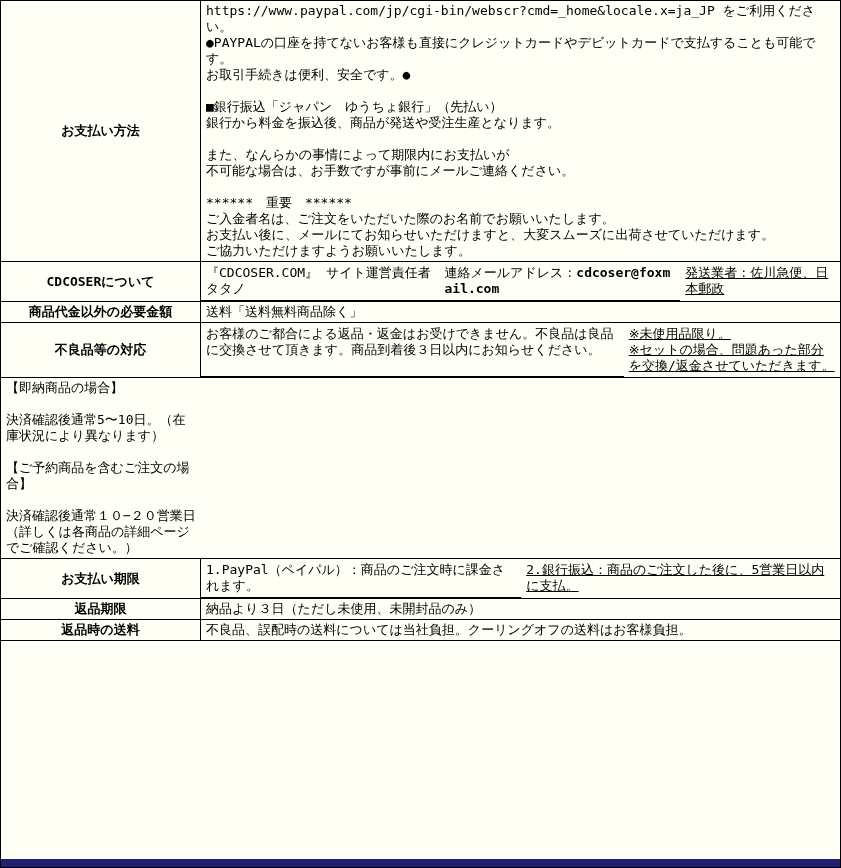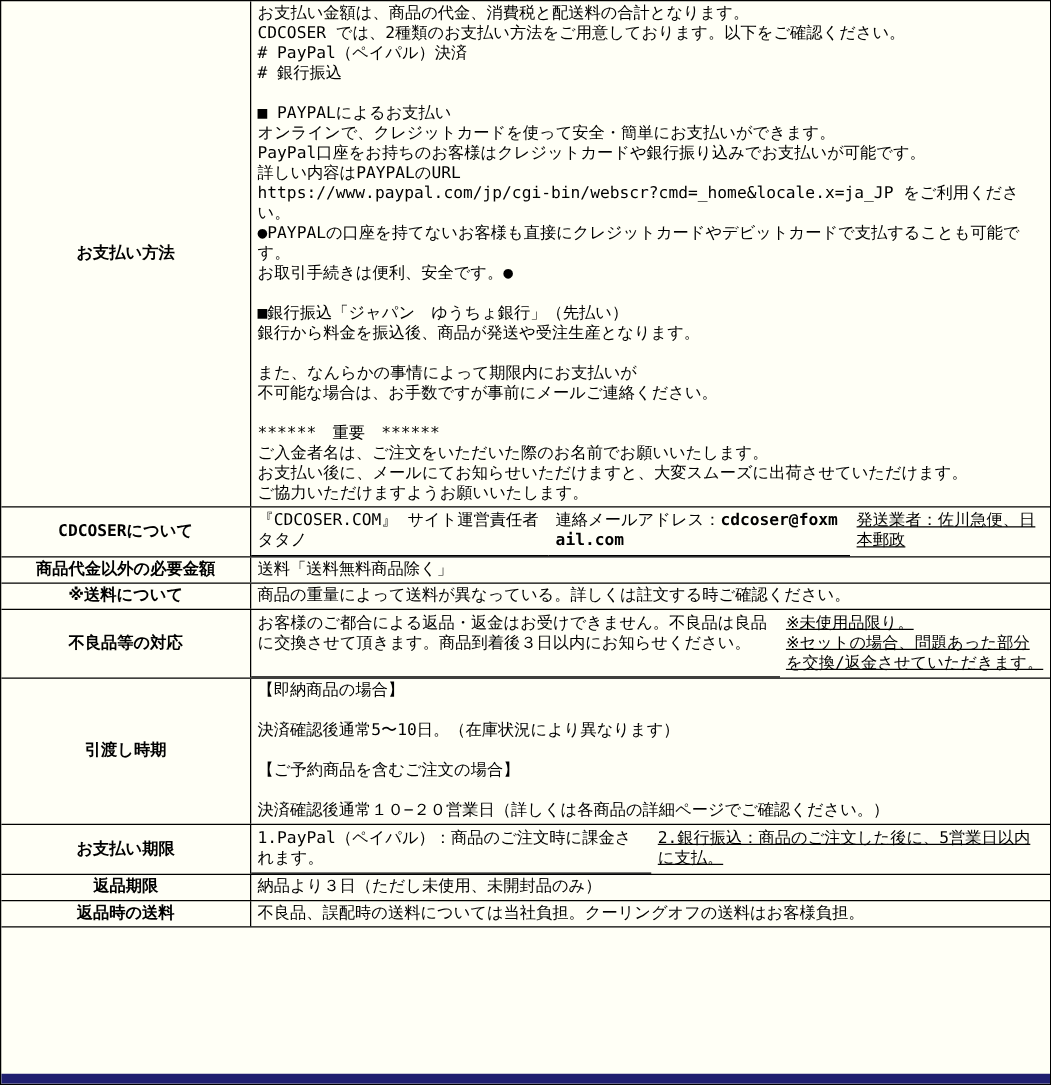--- a/index.html
+++ b/index.html
@@ -33,30 +33,21 @@
   .url{color:inherit;text-decoration:none;}
   .footer-bar{margin-top:auto;height:8px;background:var(--footer-bar);}
 </style>
 </head>
 <body>
 
 <div class="page">
 
   <section class="row">
     <div class="th">お支払い方法</div>
-    <div class="td"><span>お支払い金額は、商品の代金、消費税と配送料の合計となります。
-CDCOSER では、2種類のお支払い方法をご用意しております。以下をご確認ください。
-# PayPal（ペイパル）決済
-# 銀行振込
-
-■ PAYPALによるお支払い
-オンラインで、クレジットカードを使って安全・簡単にお支払いができます。
-PayPal口座をお持ちのお客様はクレジットカードや銀行振り込みでお支払いが可能です。
-詳しい内容はPAYPALのURL
-</span><span class="url">https://www.paypal.com/jp/cgi-bin/webscr?cmd=_home&amp;locale.x=ja_JP</span><span> をご利用ください。
+    <div class="td"><span class="url">https://www.paypal.com/jp/cgi-bin/webscr?cmd=_home&amp;locale.x=ja_JP</span><span> をご利用ください。
 </span><span>●PAYPALの口座を持てないお客様も直接にクレジットカードやデビットカードで支払することも可能です。
 お取引手続きは便利、安全です。●
 
 ■銀行振込「ジャパン　ゆうちょ銀行」（先払い）
 銀行から料金を振込後、商品が発送や受注生産となります。
 
 また、なんらかの事情によって期限内にお支払いが
 不可能な場合は、お手数ですが事前にメールご連絡ください。
 
 ******　重要　******
@@ -72,36 +63,31 @@
       <div class="sub"><span>連絡メールアドレス：</span><span class="email">cdcoser@foxmail.com</span></div>
       <div class="sub">発送業者：佐川急便、日本郵政</div>
     </div>
   </section>
 
   <section class="row">
     <div class="th">商品代金以外の必要金額</div>
     <div class="td">送料「送料無料商品除く」</div>
   </section>
 
-  <section class="row">
-    <div class="th">※送料について</div>
-    <div class="td">商品の重量によって送料が異なっている。詳しくは註文する時ご確認ください。</div>
-  </section>
 
   <section class="row">
     <div class="th">不良品等の対応</div>
     <div class="stack">
       <div class="sub">お客様のご都合による返品・返金はお受けできません。不良品は良品に交換させて頂きます。商品到着後３日以内にお知らせください。</div>
       <div class="sub">※未使用品限り。
 ※セットの場合、問題あった部分を交換/返金させていただきます。</div>
     </div>
   </section>
 
   <section class="row">
-    <div class="th">引渡し時期</div>
     <div class="td">【即納商品の場合】
 
 決済確認後通常5〜10日。（在庫状況により異なります）
 
 【ご予約商品を含むご注文の場合】
 
 決済確認後通常１０−２０営業日（詳しくは各商品の詳細ページでご確認ください。）</div>
   </section>
 
   <section class="row">

